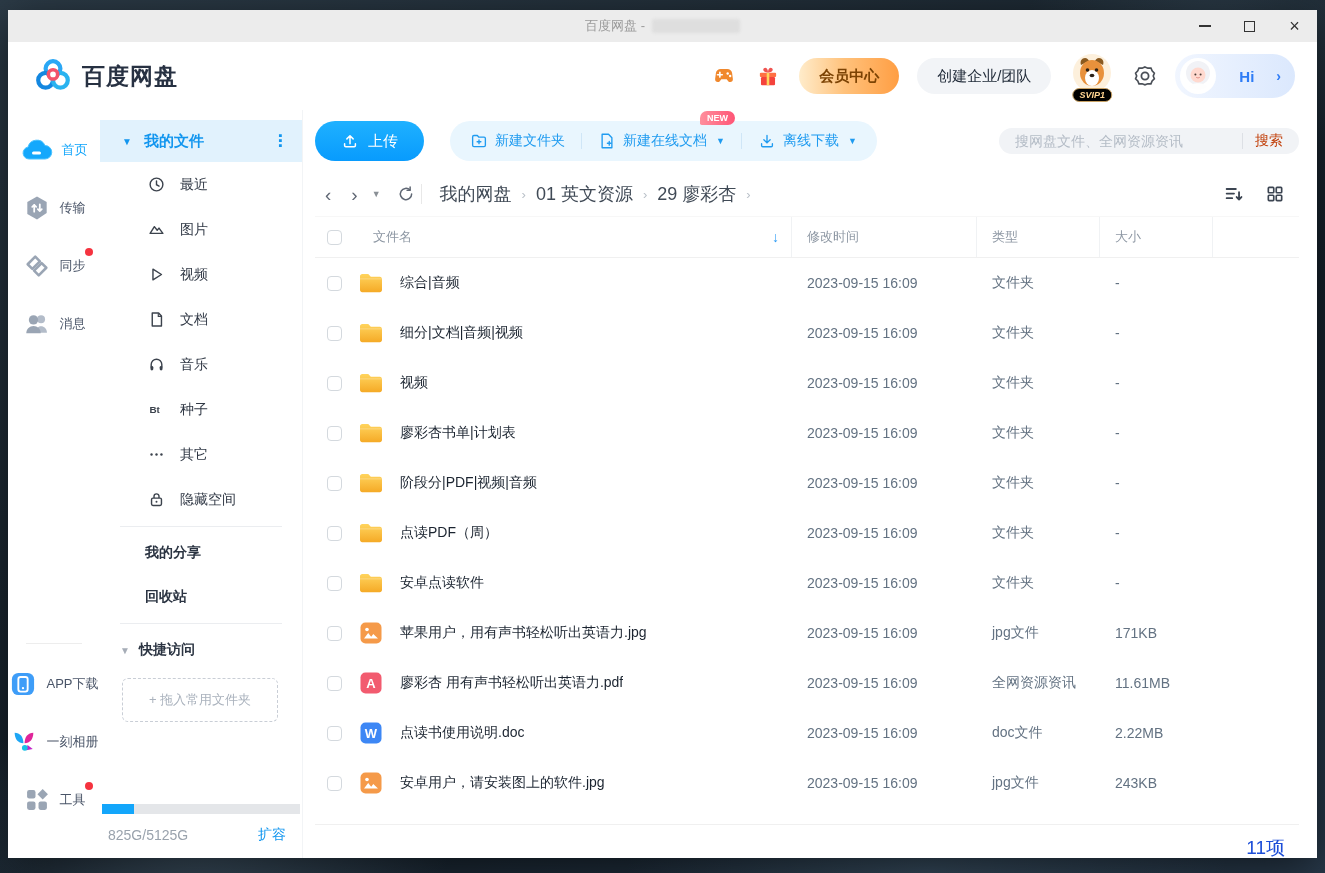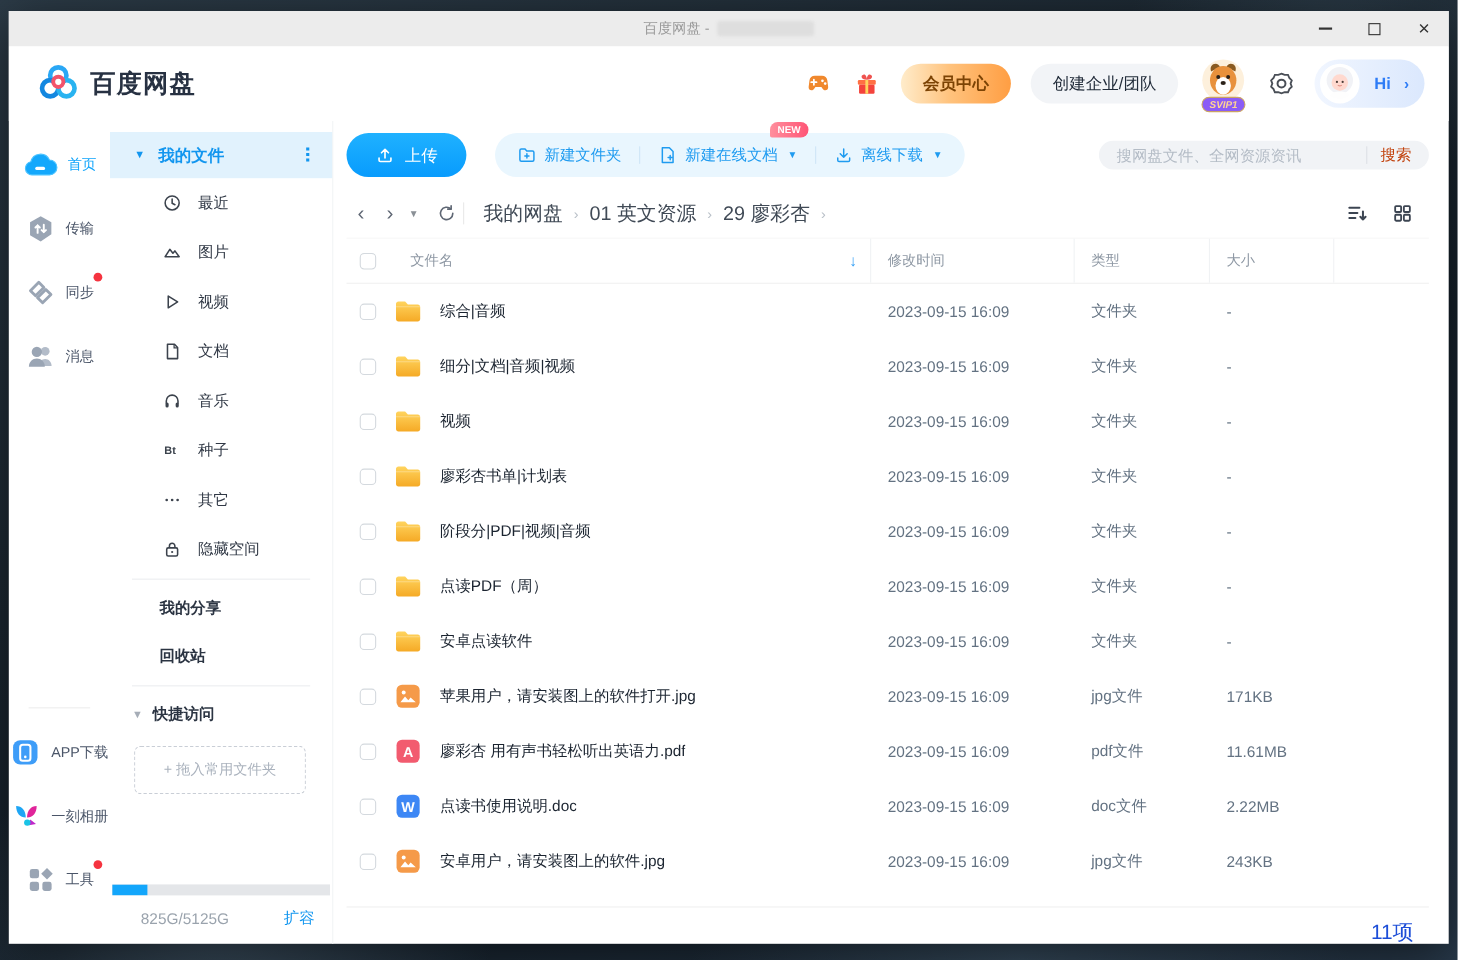--- a/index.html
+++ b/index.html
@@ -29,22 +29,22 @@
   .win-btn.close { font-size:18px; line-height:1; }
   
   .header { height:68px; flex:0 0 68px; background:#fff; display:flex; align-items:center; padding:0 22px 0 26px; }
   .logo { display:flex; align-items:center; gap:10px; }
   .logo-text { font-size:23px; font-weight:bold; color:#273142; letter-spacing:1px; }
   .header-right { margin-left:auto; display:flex; align-items:center; gap:18px; }
   .pill { height:36px; border-radius:18px; display:flex; align-items:center; padding:0 20px; font-size:15px; cursor:pointer; white-space:nowrap; }
   .pill.vip { background:linear-gradient(90deg,#ffeccb 0%,#ffc27c 45%,#ff9e43 100%); color:#7c4304; font-weight:bold; }
   .pill.team { background:#f2f4f7; color:#222c3a; }
   .dog-wrap { position:relative; width:46px; height:46px; display:flex; justify-content:center; }
-  .dog-badge { position:absolute; bottom:-3px; left:50%; transform:translateX(-50%); background:#8b5cf6; color:#ffd491; font-size:9px; font-style:italic; font-weight:bold; padding:1px 6px; border-radius:8px; border:1px solid #caa365; white-space:nowrap; }
-  .me-pill { height:44px; border-radius:22px; background:linear-gradient(90deg,#f1f6ff,#dbe8fd); display:flex; align-items:center; gap:12px; padding:3px 14px 3px 4px; cursor:pointer; }
+  .dog-badge { position:absolute; bottom:-3px; left:50%; transform:translateX(-50%); background:#000000; color:#ffd491; font-size:9px; font-style:italic; font-weight:bold; padding:1px 6px; border-radius:8px; border:1px solid #caa365; white-space:nowrap; }
+  .me-pill { height:44px; border-radius:22px; background:linear-gradient(90deg,#f1f6ff,#dbe8fd); display:flex; align-items:center; gap:22px; padding:3px 14px 3px 4px; cursor:pointer; }
   .hi-text { color:#2e7cf6; font-weight:bold; font-size:15px; }
   .hi-arrow { color:#2e7cf6; font-size:14px; font-weight:bold; }
   
   .main { flex:1; display:flex; min-height:0; }
   
   .rail { width:92px; flex:0 0 92px; display:flex; flex-direction:column; align-items:center; padding-top:26px; }
   .rail-item { display:flex; flex-direction:row; align-items:center; gap:9px; margin-bottom:30px; cursor:pointer; position:relative; }
   .rail-item .rlabel { font-size:13px; color:#4a5568; }
   .rail-item.active .rlabel { color:#12a5fb; }
   .rail-divider { width:56px; border-top:1px solid #ededed; margin:4px 0 26px; }
@@ -62,21 +62,21 @@
   .nav-sect { height:44px; display:flex; align-items:center; padding-left:45px; font-size:14px; font-weight:bold; color:#2b3442; cursor:pointer; }
   .nav-divider { border-top:1px solid #ebedf0; margin:4px 20px; }
   .quick { height:44px; display:flex; align-items:center; padding-left:20px; gap:9px; cursor:pointer; }
   .quick .qcaret { color:#a6adb7; font-size:10px; }
   .quick .qlabel { font-size:14px; font-weight:bold; color:#2b3442; }
   .drop-box { margin:6px 24px 0 22px; height:44px; border:1.5px dashed #c9ced6; border-radius:6px; display:flex; align-items:center; justify-content:center; font-size:13px; color:#aab2bd; cursor:pointer; }
   .nav-spacer { flex:1; }
   .storage { padding:0 0 14px; }
   .storage-bar { height:10px; background:#e4e6e9; margin:0 2px 12px; overflow:hidden; }
   .storage-fill { height:100%; background:#13a6fb; }
-  .storage-row { display:flex; align-items:center; padding:0 16px 0 8px;margin-left:20px; }
+  .storage-row { display:flex; align-items:center; padding:0 16px 0 8px; }
   .storage-text { font-size:14px; color:#9aa3ad; flex:1; }
   .expand-link { font-size:14px; color:#1296ef; cursor:pointer; }
   
   .content { flex:1; display:flex; flex-direction:column; padding:0 18px 0 12px; min-width:0; }
   .toolbar { height:62px; flex:0 0 62px; display:flex; align-items:center; }
   .upload-btn { height:40px; padding:0 26px; border-radius:22px; background:linear-gradient(180deg,#1fb1ff,#089bfd); color:#fff; font-size:15px; display:flex; align-items:center; gap:9px; cursor:pointer; }
   .tool-group { margin-left:26px; height:40px; border-radius:22px; background:#e9f6fe; display:flex; align-items:center; padding:0 20px; }
   .tool-item { display:flex; align-items:center; gap:7px; color:#1f9bf0; font-size:14px; cursor:pointer; position:relative; }
   .tool-sep { width:1px; height:16px; background:#cfe6f7; margin:0 16px; }
   .tool-caret { color:#1f9bf0; font-size:9px; margin-left:2px; }
@@ -617,41 +617,41 @@
         <div class="row">
           <div class="cell-name">
               <span class="cb"></span>
               <span class="file-icon">
                 <svg viewBox="0 0 26 26">
                   <rect x="2.5" y="2.5" width="21" height="21" rx="5" fill="#F59A49"></rect>
                   <circle cx="9" cy="9.5" r="1.8" fill="#fff"></circle>
                   <path d="M6 18.5l4.2-5.4 3 3.6 2.1-2.6 4.7 4.4z" fill="#fff"></path>
                 </svg>
               </span>
-              <span class="fname">苹果用户，请安装图上的软件打开.jpg</span>
+              <span class="fname">苹果用户，用有声书轻松听出英语力.jpg</span>
             </div>
           <div class="cell-date">2023-09-15 16:09</div>
           <div class="cell-type">jpg文件</div>
           <div class="cell-size">171KB</div>
           <div class="cell-extra"></div>
         </div>
 
         <div class="row">
           <div class="cell-name">
               <span class="cb"></span>
               <span class="file-icon">
                 <svg viewBox="0 0 26 26">
                   <rect x="2.5" y="2.5" width="21" height="21" rx="5" fill="#F25B6F"></rect>
                   <text x="13" y="18" text-anchor="middle" font-size="13" font-weight="bold" fill="#fff" font-family="Liberation Sans, sans-serif">A</text>
                 </svg>
               </span>
               <span class="fname">廖彩杏 用有声书轻松听出英语力.pdf</span>
             </div>
           <div class="cell-date">2023-09-15 16:09</div>
-          <div class="cell-type">pdf文件</div>
+          <div class="cell-type">全网资源资讯</div>
           <div class="cell-size">11.61MB</div>
           <div class="cell-extra"></div>
         </div>
 
         <div class="row">
           <div class="cell-name">
               <span class="cb"></span>
               <span class="file-icon">
                 <svg viewBox="0 0 26 26">
                   <rect x="2.5" y="2.5" width="21" height="21" rx="5" fill="#3D87F5"></rect>

